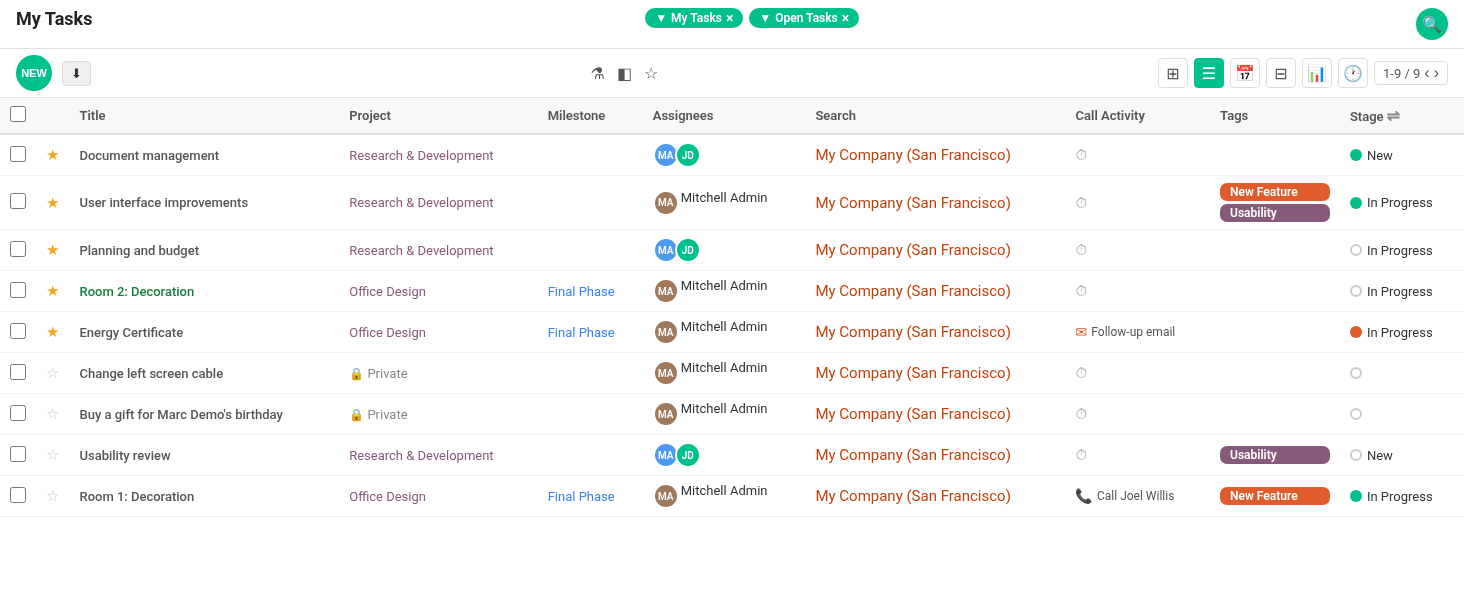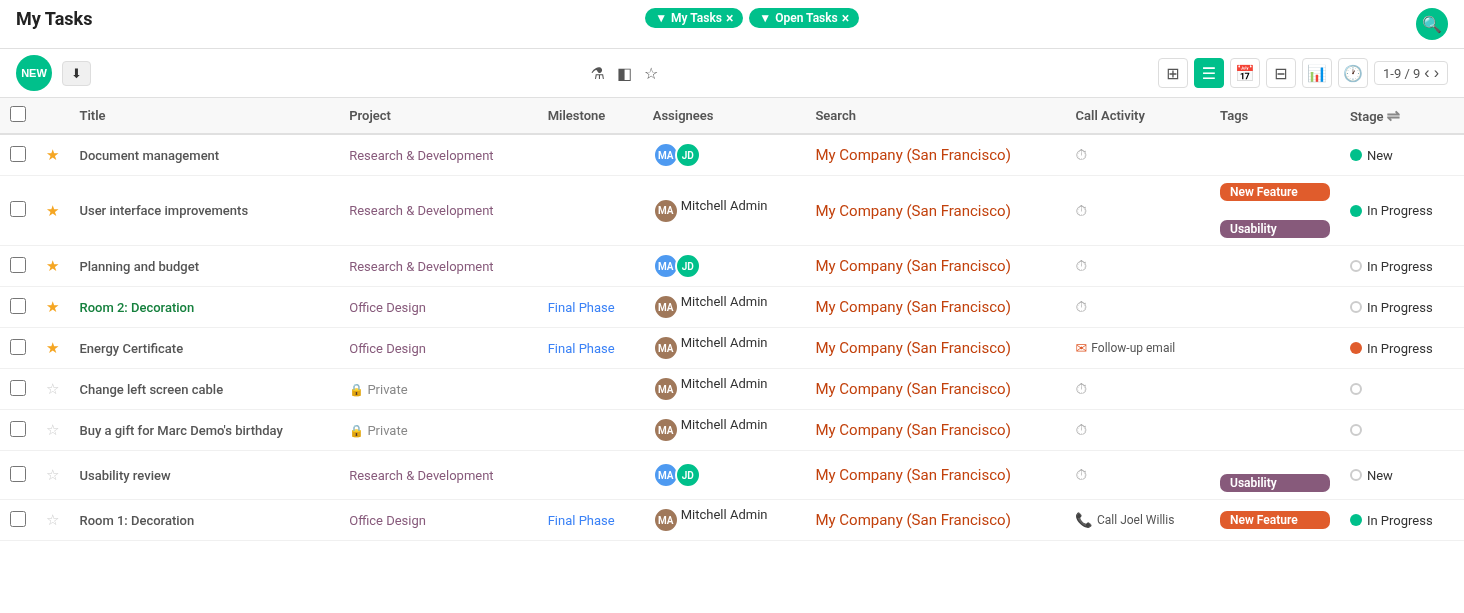--- a/index.html
+++ b/index.html
@@ -55,21 +55,21 @@
 
     .next-act { display: flex; align-items: center; gap: 4px; color: #555; }
     .clock-icon { color: #aaa; font-size: 15px; }
     .email-icon { color: #e05c2c; font-size: 14px; }
     .phone-icon { color: #e05c2c; font-size: 14px; }
     .act-text { font-size: 12px; color: #555; }
 
     .tags { display: flex; flex-direction: column; gap: 3px; }
     .tag { display: inline-block; border-radius: 7px; padding: 2px 10px; font-size: 12px; font-weight: 600; white-space: nowrap; }
     .tag.new-feature { background: #e05c2c; color: #fff; }
-    .tag.usability { background: #875a7b; color: #fff; margin-top: 16px; }
+    .tag.usability { background: #875a7b; color: #fff; }
 
     .stage { display: flex; align-items: center; gap: 5px; font-size: 13px; white-space: nowrap; }
     .dot { width: 12px; height: 12px; border-radius: 50%; display: inline-block; }
     .dot.green { background: #00c08b; }
     .dot.red { background: #e05c2c; }
     .dot.grey { background: transparent; border: 2px solid #ccc; }
 
     .th-check { width: 30px; }
     .th-star { width: 20px; }
 

